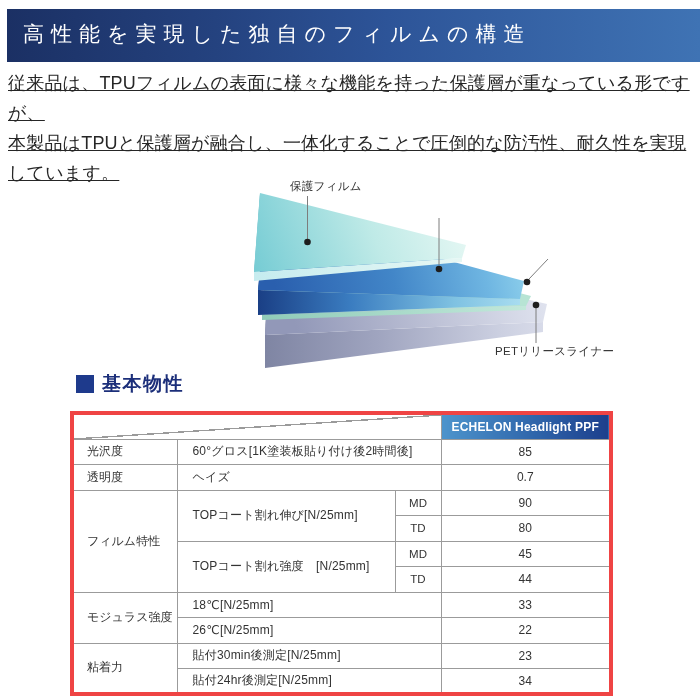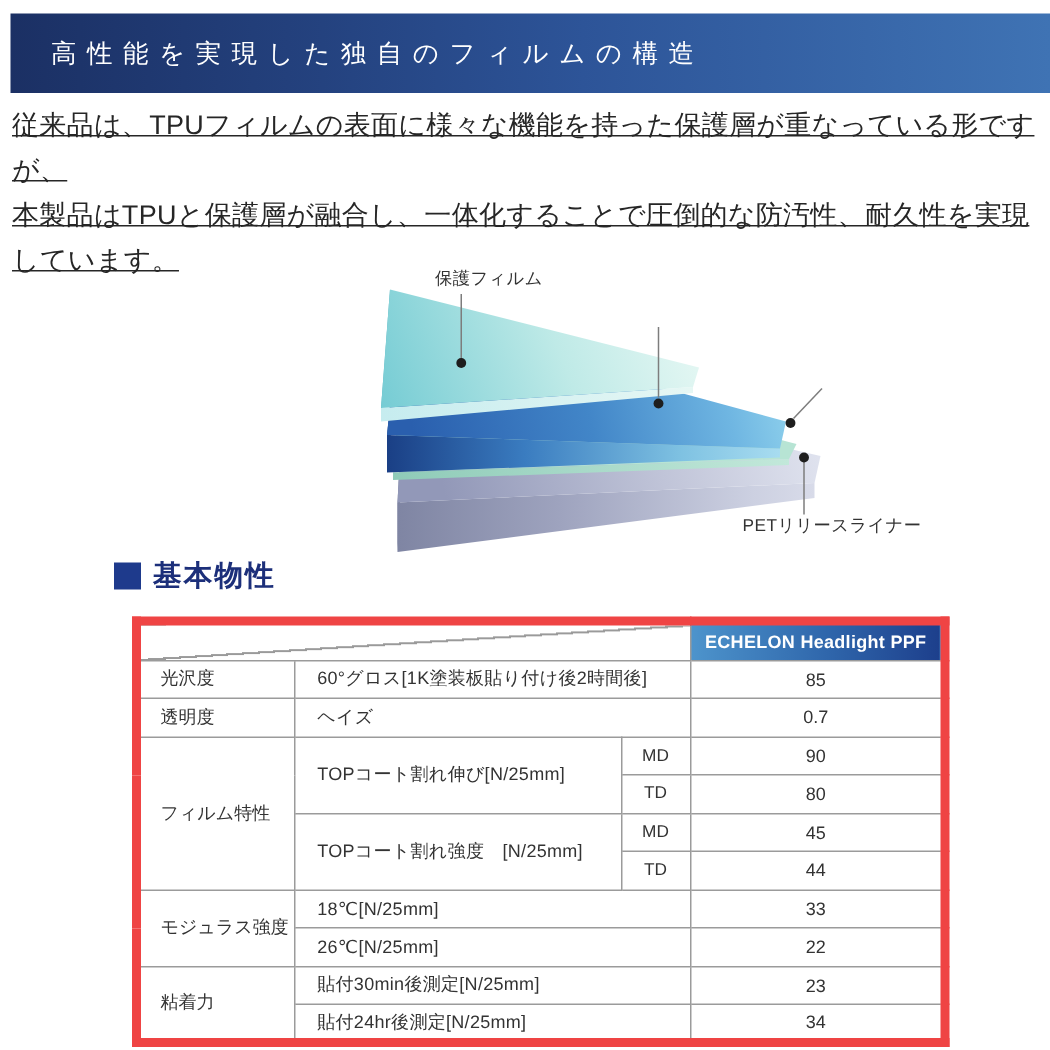--- a/index.html
+++ b/index.html
@@ -2,22 +2,22 @@
 <html><head>
 <meta charset="utf-8">
 <style>
   html,body{margin:0;padding:0;background:#ffffff;}
   .page{position:relative;width:700px;height:700px;background:#ffffff;overflow:hidden;
         font-family:"Liberation Sans","DejaVu Sans",sans-serif;color:#262626;}
 
   
   .header-bar{position:absolute;left:7px;top:9px;width:693px;height:53px;
     background:linear-gradient(90deg,#1b3064 0%,#24427f 30%,#2d5498 55%,#3f73b4 100%);}
-  .header-bar .title{display:block;line-height:53px;padding-left:27px;
-    font-family:Liberation Serif, serif;font-size:17px;letter-spacing:7px;
+  .header-bar .title{display:block;line-height:53px;padding-left:16px;
+    font-family:Liberation Mono, monospace;font-size:21px;letter-spacing:7px;
     color:#ffffff;white-space:nowrap;}
 
   
   .intro{position:absolute;left:8px;top:68px;width:688px;font-size:18px;line-height:30px;
     color:#262626;white-space:pre-line;letter-spacing:0.2px;text-decoration:underline;}
 
   
   .diagram-svg{position:absolute;left:230px;top:170px;width:470px;height:230px;}
   .dg-label{position:absolute;font-size:11.5px;line-height:13.5px;color:#333333;
     white-space:pre-line;letter-spacing:0.3px;}
@@ -25,22 +25,22 @@
   .lbl-dokuji{left:424px;top:175px;}
   .lbl-nenchaku{left:539px;top:228px;line-height:12.8px;}
   .lbl-pet{left:495px;top:345px;}
 
   
   .section-heading{position:absolute;left:76px;top:372px;display:flex;align-items:center;height:24px;}
   .section-square{width:18px;height:18px;background:#1e3a8c;margin-right:8px;}
   .section-title{font-size:19px;font-weight:bold;color:#1c2f7a;letter-spacing:1.5px;}
 
   
-  .spec{position:absolute;left:88px;top:411px;width:539px;border-collapse:collapse;
-    table-layout:fixed;font-size:12px;color:#333333;border:6px solid #ef4444;}
+  .spec{position:absolute;left:70px;top:411px;width:539px;border-collapse:collapse;
+    table-layout:fixed;font-size:12px;color:#333333;border:4px solid #ef4444;}
   .spec td{border:1px solid #9b9b9b;padding:0;vertical-align:middle;}
   .spec tr{height:25.5px;}
   .spec tr.hdr{height:26px;}
   .spec td.c1{padding-left:13px;}
   .spec td.c2{padding-left:15px;letter-spacing:0.2px;}
   .spec td.md{text-align:center;font-size:11.5px;}
   .spec td.val{text-align:center;}
   .spec td.diag{background:linear-gradient(to bottom right,
       transparent calc(50% - 0.7px),#9a9a9a calc(50% - 0.7px),
       #9a9a9a calc(50% + 0.7px),transparent calc(50% + 0.7px));}

